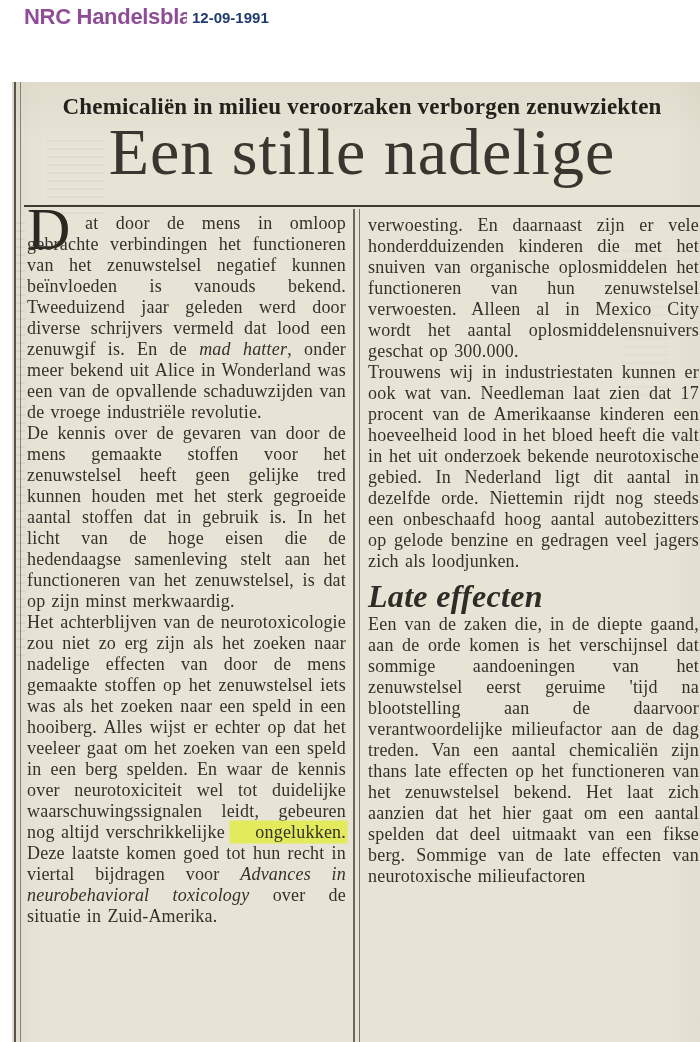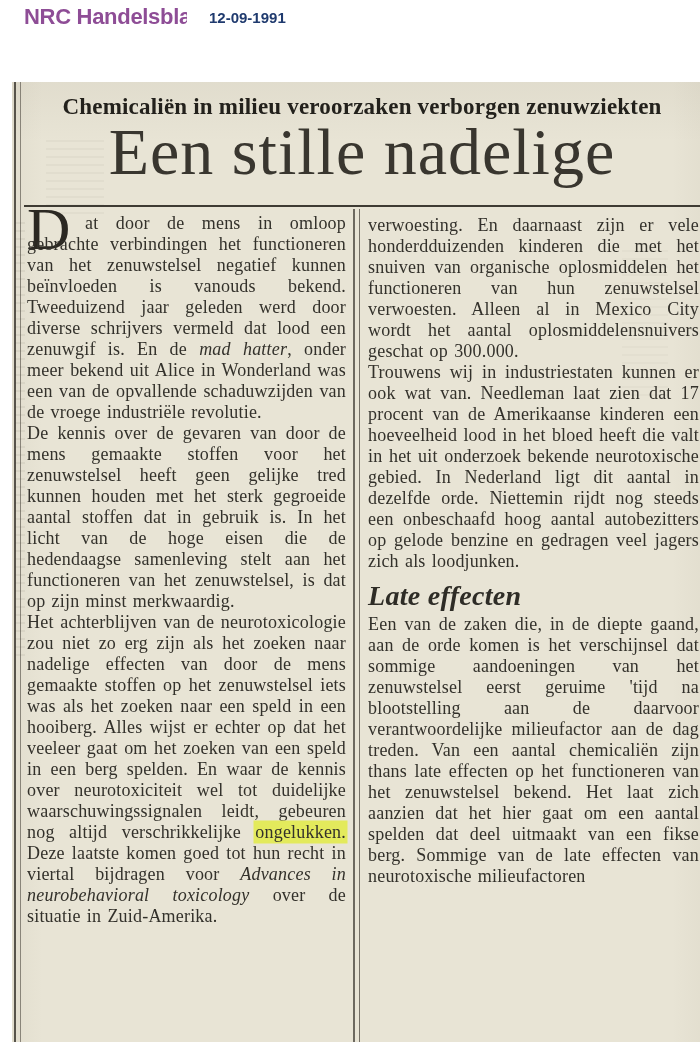--- a/index.html
+++ b/index.html
@@ -4,21 +4,21 @@
 <style>
   html,body{margin:0;padding:0;}
   body{
     position:relative;width:700px;height:1042px;overflow:hidden;
     background:#ffffff;font-family:"Liberation Serif","DejaVu Serif",serif;
   }
   
   .topbar{position:absolute;top:0;left:0;width:700px;height:34px;background:#fff;display:flex;align-items:center;}
   .brand-clip{margin-left:24px;width:163px;overflow:hidden;white-space:nowrap;flex:0 0 auto;}
   .brand{font-family:"Liberation Sans","DejaVu Sans",sans-serif;font-weight:700;font-size:22px;color:var(--brand-purple,#8E4D96);letter-spacing:-0.3px;}
-  .date{font-family:"Liberation Sans","DejaVu Sans",sans-serif;font-weight:700;font-size:15px;color:var(--date-navy,#1F3A6E);margin-left:22px;letter-spacing:0;}
+  .date{font-family:"Liberation Sans","DejaVu Sans",sans-serif;font-weight:700;font-size:15px;color:var(--date-navy,#1F3A6E);margin-left:5px;letter-spacing:0;}
   
   .clipping{
     position:absolute;top:34px;left:12px;width:700px;height:1008px;overflow:hidden;
     background:var(--paper,#E8E4D5);
     background-image:linear-gradient(180deg,rgba(110,100,80,.06),rgba(110,100,80,0) 60px),
                      linear-gradient(90deg,rgba(110,100,80,.05),rgba(110,100,80,0) 30px,rgba(110,100,80,0) 660px,rgba(110,100,80,.06));
     margin-top:48px;
   }
   .vline{position:absolute;background:#57534A;}
   .edge-l1{left:2px;top:0;width:2px;height:100%;}
@@ -32,22 +32,22 @@
     font-weight:700;font-size:23px;line-height:24px;color:#23211C;letter-spacing:.2px;}
   .title{position:absolute;top:34px;left:0;width:700px;text-align:center;
     font-weight:400;font-size:66px;line-height:72px;color:#39362F;letter-spacing:1px;}
   
   .col{position:absolute;color:var(--ink,#33312B);}
   .col-left{left:15px;top:131px;width:319px;}
   .col-right{left:356px;top:133px;width:331px;}
   .body-p{margin:0;font-size:18px;line-height:21px;text-align:justify;
     word-spacing:1.5px;letter-spacing:.2px;hyphens:auto;}
   .it{font-style:italic;font-family:Liberation Serif, serif;}
-  .hl{background:var(--highlight-yellow,#E3EA5C);box-shadow:0 0 0 1.5px var(--highlight-yellow,#E3EA5C);}
-  .subhead{margin:11px 0 5px 0;font-style:italic;font-weight:700;font-size:28px;line-height:26px;color:#2E2C26;letter-spacing:.3px;}
+  .hl{background:var(--highlight-yellow,#E3EA5C);box-shadow:0 0 0 1.5px var(--highlight-yellow,#E3EA5C);padding-left:24px;}
+  .subhead{margin:11px 0 5px 0;font-style:italic;font-weight:700;font-size:32px;line-height:26px;color:#2E2C26;letter-spacing:.3px;}
   .dropcap{float:left;width:58px;height:22px;font-size:60px;line-height:1;
     margin-top:-14px;color:#2B2822;font-weight:400;}
   
   .ghost{position:absolute;opacity:.12;filter:blur(.6px);
     background:repeating-linear-gradient(to bottom,rgba(70,65,52,.55) 0 2px,transparent 2px 8px);}
   .ghost-left{left:3px;top:140px;width:10px;height:440px;}
   .ghost-title-l{left:34px;top:58px;width:58px;height:78px;opacity:.07;}
   .ghost-title-r{left:610px;top:168px;width:46px;height:150px;opacity:.06;}
   .corner-mark{position:absolute;left:5px;bottom:1px;width:22px;height:7px;background:#2F2D26;transform:rotate(-8deg);}
 </style>

